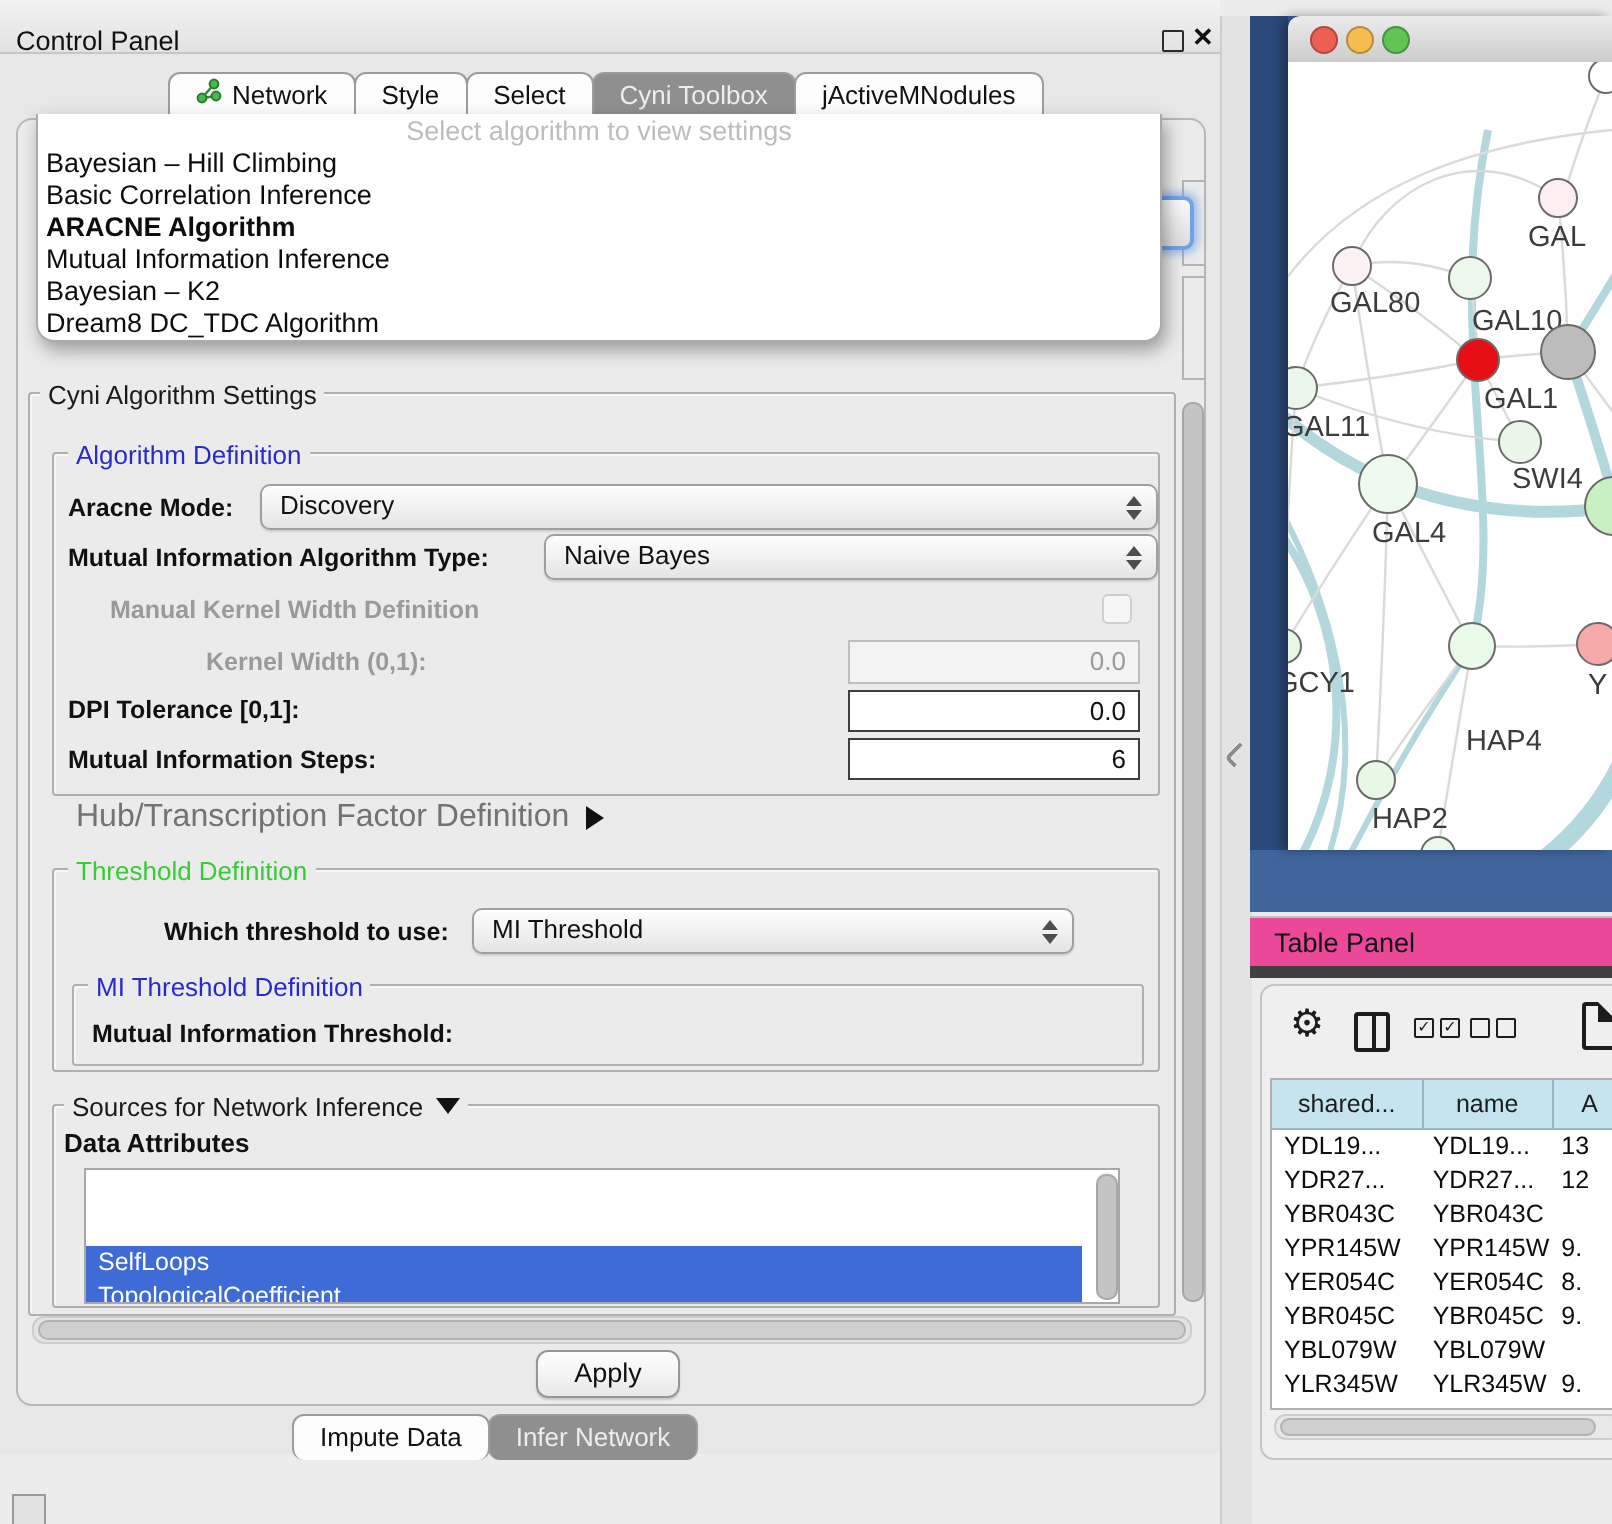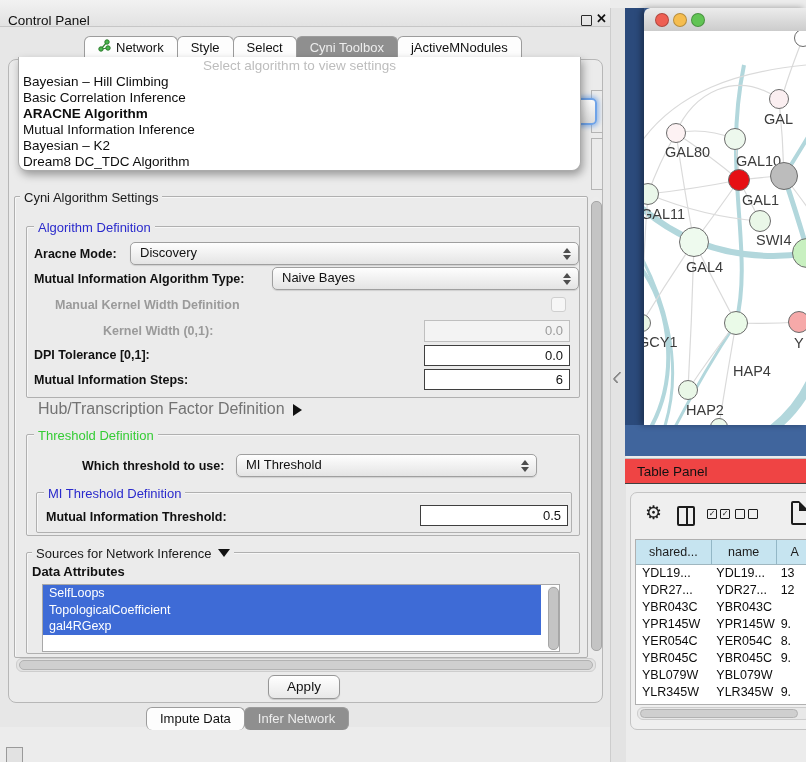--- a/index.html
+++ b/index.html
@@ -87,22 +87,22 @@
   .net-window{left:644px;top:8px;width:162px;height:417px;border-radius:6px 0 0 0;overflow:hidden;
       box-shadow:-3px 0 6px rgba(0,0,0,.35);}
   .net-titlebar{left:0;top:0;width:162px;height:23px;background:linear-gradient(#ececec,#cccccc);
       border-bottom:1px solid #9e9e9e;border-radius:6px 0 0 0;}
   .light{width:12px;height:12px;border-radius:50%;top:5px;}
   .net-content{left:0;top:23px;width:162px;height:394px;background:#fff;overflow:hidden;}
   .node{position:absolute;border-radius:50%;border:1.4px solid #6b6b6b;box-sizing:border-box;}
   .node-label{position:absolute;font-size:14.5px;color:#3c3c3c;white-space:nowrap;}
 
   
-  .tp-titlebar{left:625px;top:458px;width:181px;height:24px;background:#ef4444;
-      border-top:1px solid #c2c2c2;border-bottom:1px solid #404040;}
+  .tp-titlebar{left:625px;top:458px;width:181px;height:24px;background:#ec4899;
+      border-top:1px solid #c2c2c2;border-bottom:6px solid #404040;}
   .tp-title{left:12px;top:5px;font-size:13.5px;color:#111;}
   .tp-inner{left:630px;top:492px;width:182px;height:236px;background:#efefef;
       border:1px solid #c4c4c4;border-radius:7px;}
   .gear-ico{left:14px;top:10px;font-size:19px;color:#1c1c1c;line-height:19px;}
   .cols-ico{left:46px;top:13px;width:14px;height:16px;border:2px solid #1c1c1c;border-radius:2px;}
   .cols-ico:before{content:"";position:absolute;left:50%;top:0;width:2px;height:100%;background:#1c1c1c;}
   .cb{position:absolute;width:8px;height:8px;border:1.6px solid #1c1c1c;border-radius:1px;font-size:8px;
       line-height:8px;color:#1c1c1c;text-align:center;}
   .doc-ico{left:160px;top:8px;width:14px;height:20px;border:2px solid #1c1c1c;border-radius:2px;background:#efefef;}
   .doc-ico:before{content:"";position:absolute;right:-2px;top:-2px;border:5px solid #efefef;
@@ -203,29 +203,28 @@
 
   <div class="abs field-label" style="left:82px;top:459px;">Which threshold to use:</div>
   <div class="abs combo" style="left:236px;top:454px;width:290px;height:21px;">
     <span>MI Threshold</span>
     <span class="stepper"></span>
   </div>
 
   <div class="abs group" style="left:36px;top:492px;width:534px;height:39px;"></div>
   <div class="abs group-label lbl-blue" style="left:44px;top:486px;">MI Threshold Definition</div>
   <div class="abs field-label" style="left:46px;top:510px;">Mutual Information Threshold:</div>
-  <div class="abs tinput" style="left:420px;top:505px;width:140px;height:19px;">0.5</div>
 
   <div class="abs group" style="left:26px;top:552px;width:552px;height:100px;"></div>
   <div class="abs group-label lbl-black" style="left:32px;top:546px;"><span>Sources for Network Inference</span><span class="tri-down"></span></div>
   <div class="abs field-label" style="left:32px;top:564px;font-size:13px;">Data Attributes</div>
 
   <div class="abs attr-listbox">
     <div id="attr-list">
-        <div class="attr-item" style="background: rgb(62, 107, 214);">SelfLoops</div>
+        <div class="attr-item" style="background: rgb(62, 107, 214); margin-top: 38px;">SelfLoops</div>
         <div class="attr-item" style="background: rgb(62, 107, 214);">TopologicalCoefficient</div>
         <div class="attr-item" style="background: rgb(62, 107, 214);">gal4RGexp</div>
       </div>
     <div class="abs vscroll" style="right:1px;top:1px;width:10px;height:64px;background:#f4f4f4;">
       <div class="abs vthumb" style="left:0px;top:1px;width:9px;height:61px;"></div>
     </div>
   </div>
 
   <div class="abs hscroll" style="left:16px;top:658px;width:578px;height:12px;">
     <div class="abs hthumb" style="left:2px;top:1px;width:572px;height:8px;"></div>

